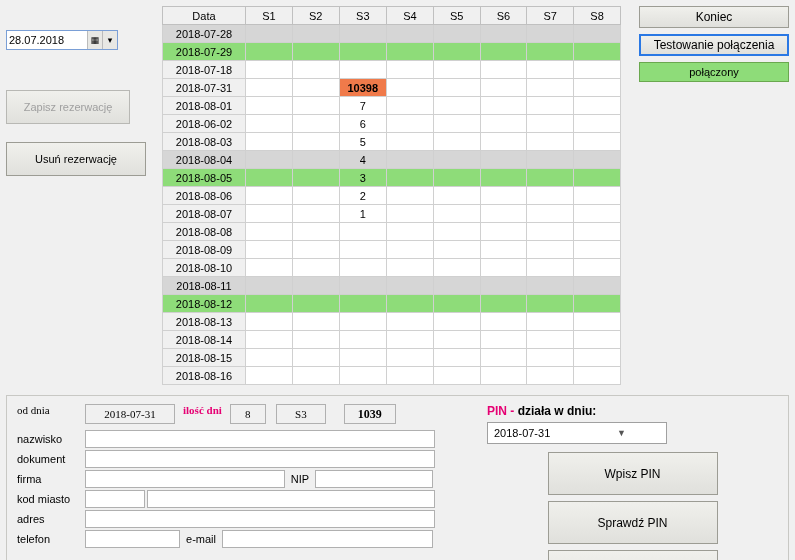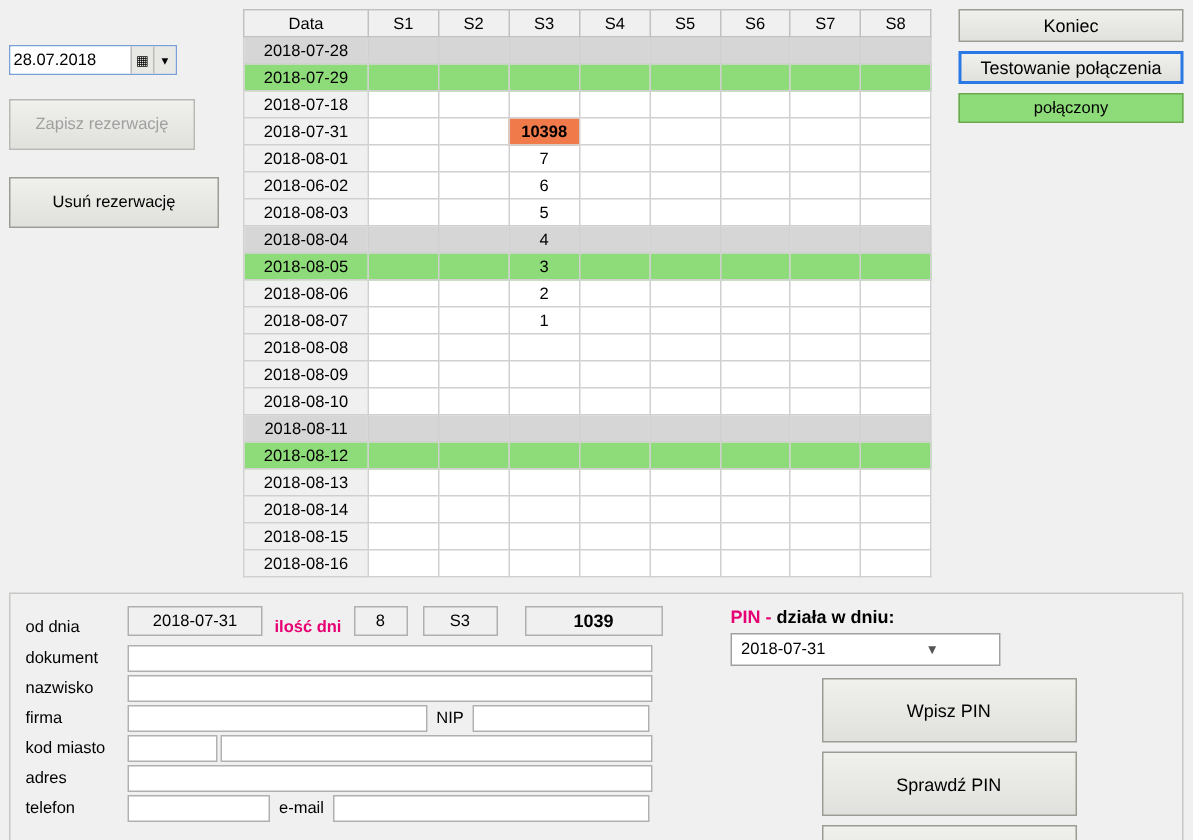--- a/index.html
+++ b/index.html
@@ -27,21 +27,21 @@
     background: #e8e8e4; border-left: 1px solid #bbb; font-size: 9px; cursor: pointer;
   }
   .btn {
     display: flex; align-items: center; justify-content: center;
     background: #e8e8e4;
     background: linear-gradient(#f0f0ec, #e0e0dc);
     border: 1px solid #9c9c94;
     font-size: 11px; cursor: pointer; height: 34px;
   }
   .btn.disabled { color: #a0a0a0; border-color: #b8b8b4; cursor: default; }
-  .save-btn { width: 124px; margin-top: 16px; }
+  .save-btn { width: 124px; margin-top: 40px; }
   .del-btn { width: 140px; margin-top: 18px; }
   .grid-wrap { margin-left: 6px; }
   table.grid {
     border-collapse: collapse; background: #fff;
     border: 1px solid #b0b0b0;
   }
   table.grid th, table.grid td {
     border: 1px solid #d0d0d0; height: 18px;
     font-size: 11px; text-align: center; padding: 0;
   }
@@ -64,31 +64,31 @@
   .status-box {
     border: 1px solid #6aa84f; background: #8edc79; height: 20px;
     display: flex; align-items: center; justify-content: center; font-size: 11px;
   }
 
   .bottom-panel {
     margin-top: 10px; border: 1px solid #c8c8c4; background: #f0f0f0;
     padding: 8px 10px; display: flex;
   }
   .form-left { flex: 0 0 450px; }
-  .row1 { display: flex; align-items: flex-end; margin-bottom: 6px; }
+  .row1 { display: flex; align-items: flex-start; margin-bottom: 6px; font-family: Liberation Serif, serif; }
   .lbl { width: 68px; font-size: 11px; }
   .ro-box {
     border: 1px solid #b0b0b0; background: #f0f0f0; height: 20px;
     display: flex; align-items: center; justify-content: center; font-size: 11px;
   }
   .ro-date { width: 90px; }
   .pink { color: #e60073; font-weight: bold; margin: 0 8px; }
   .ro-days { width: 36px; }
   .ro-s { width: 50px; margin-left: 10px; }
-  .ro-pin { width: 92px; margin-left: 18px; font-weight: bold; font-size: 12px; }
+  .ro-pin { width: 52px; margin-left: 18px; font-weight: bold; font-size: 12px; }
   .frow { display: flex; align-items: center; margin-bottom: 2px; }
   .tin {
     border: 1px solid #b0b0b0; background: #fff; height: 18px; font-size: 11px;
     padding: 0 2px;
   }
   .form-right { margin-left: 20px; flex: 1; }
   .pin-hdr { color: #e60073; font-weight: bold; font-size: 12px; margin-bottom: 4px; }
   .pin-hdr .black { color: #000; }
   .combo {
     display: flex; align-items: center; border: 1px solid #a0a0a0; background: #fff;
@@ -366,25 +366,25 @@
   <div class="form-left">
     <div class="row1">
       <span class="lbl">od dnia</span>
       <div class="ro-box ro-date">2018-07-31</div>
       <span class="pink">ilość dni</span>
       <div class="ro-box ro-days">8</div>
       <div class="ro-box ro-s">S3</div>
       <div class="ro-box ro-pin">1039</div>
     </div>
     <div class="frow">
+      <span class="lbl">nazwisko</span>
+      <input class="tin" style="width: 350px;">
+    </div>
+    <div class="frow">
       <span class="lbl">dokument</span>
-      <input class="tin" style="width: 350px;">
-    </div>
-    <div class="frow">
-      <span class="lbl">nazwisko</span>
       <input class="tin" style="width: 350px;">
     </div>
     <div class="frow">
       <span class="lbl">firma</span>
       <input class="tin" style="width: 200px;">
       <span style="width:30px;text-align:center">NIP</span>
       <input class="tin" style="width: 118px;">
     </div>
     <div class="frow">
       <span class="lbl">kod miasto</span>

